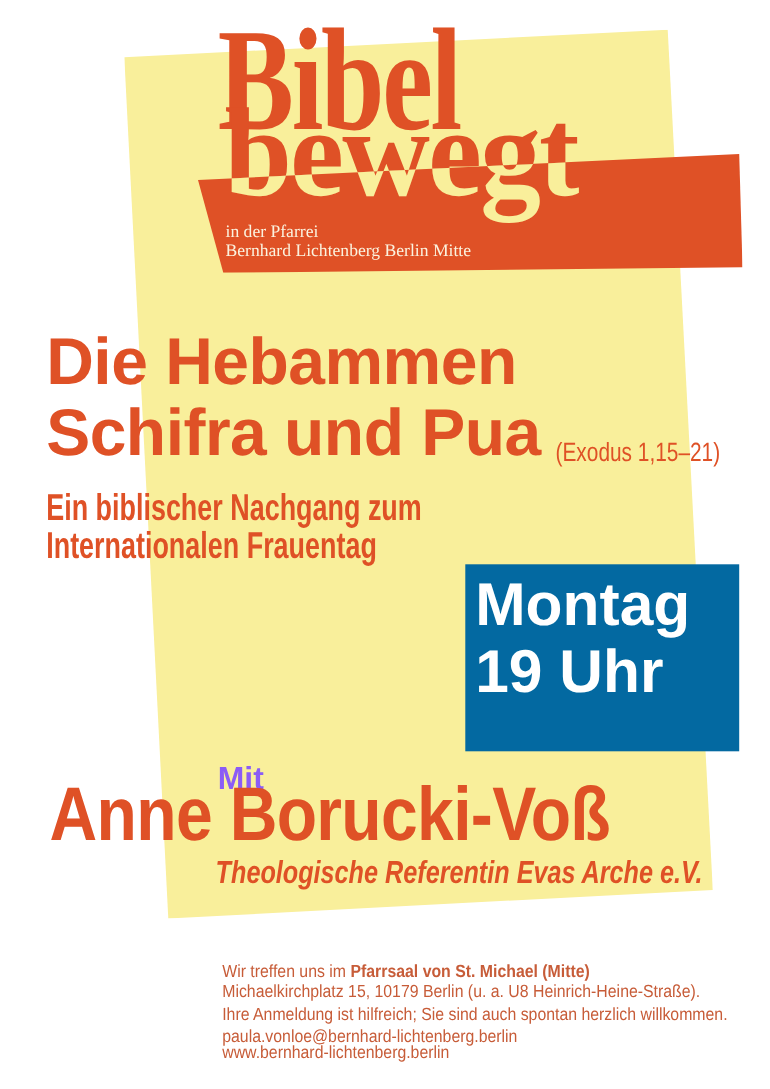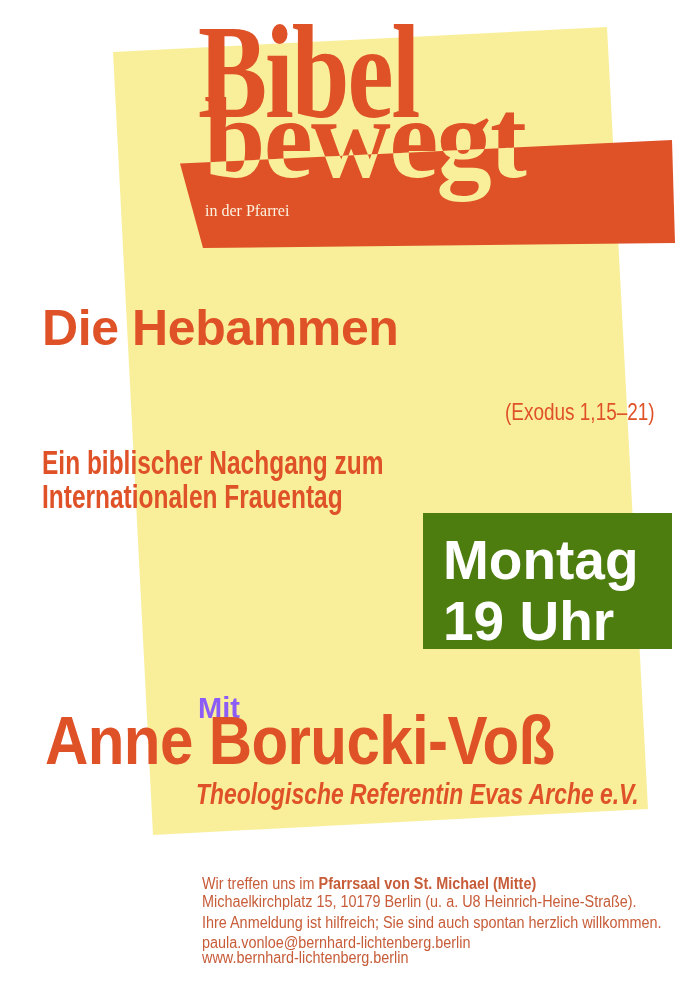--- a/index.html
+++ b/index.html
@@ -29,35 +29,35 @@
     position:absolute;inset:0;background:#df5126;
     clip-path:polygon(180px 163.6px,672px 140px,675px 243px,203px 248px);
     z-index:4;
   }
   .pfarrei{
     left:205px;top:202px;font-family:"Liberation Serif","DejaVu Serif",serif;
     font-size:16px;line-height:17.5px;color:#fbf3df;z-index:4;white-space:nowrap;
   }
   
   .title{
-    left:42px;top:296px;font-size:50px;line-height:65px;font-weight:700;
+    left:42px;top:296px;font-size:60px;line-height:65px;font-weight:700;
     color:#df5126;letter-spacing:-0.008em;white-space:nowrap;z-index:6;
   }
   .exodus{
     left:505px;top:398px;font-size:24px;font-weight:400;color:#df5126;
     transform:scaleX(0.79);transform-origin:left top;white-space:nowrap;z-index:6;
   }
   .subtitle{
     left:42px;top:446px;font-size:34px;line-height:33.5px;font-weight:700;
     color:#df5126;transform:scaleX(0.72);transform-origin:left top;white-space:nowrap;z-index:6;
   }
   
   .date-box{
-    left:423px;top:513px;width:249px;height:136px;background:#4d7c0f;z-index:6;
-    padding:12px;box-sizing:border-box;
+    left:423px;top:513px;width:249px;height:170px;background:#0369a1;z-index:6;
+    padding:1px;box-sizing:border-box;
   }
   .date-box .line{margin-left:8px;line-height:49px;font-size:55px;font-weight:700;white-space:nowrap;}
   .date-day{color:#ffffff;margin-top:11px;}
   .date-date{color:#f9ef9b;}
   .date-time{color:#ffffff;font-weight:500;font-size:54px;margin-top:12px;}
   
   .mit{left:198px;top:692px;font-size:29px;font-weight:700;color:#8b5cf6;z-index:6;}
   .speaker-name{
     left:45px;top:706px;font-size:69px;line-height:1;font-weight:700;color:#df5126;
     letter-spacing:-0.01em;transform:scaleX(0.87);transform-origin:left top;white-space:nowrap;z-index:6;
@@ -85,28 +85,30 @@
 
   <div class="abs logo-serif bibel">Bibel</div>
 
   <div class="clip-above">
     <div class="abs logo-serif bewegt">bewegt</div>
   </div>
 
   <div class="banner"></div>
   <div class="abs pfarrei">
     <div>in der Pfarrei</div>
+    <div>Bernhard Lichtenberg Berlin Mitte</div>
   </div>
 
   <div class="clip-below">
     <div class="abs logo-serif bewegt bewegt-yellow">bewegt</div>
   </div>
 
   <div class="abs title">
     <div>Die Hebammen</div>
+    <div>Schifra und Pua</div>
   </div>
   <div class="abs exodus">(Exodus 1,15–21)</div>
 
   <div class="abs subtitle">
     <div>Ein biblischer Nachgang zum</div>
     <div>Internationalen Frauentag</div>
   </div>
 
   <div class="abs date-box">
     <div class="line date-day">Montag</div>

